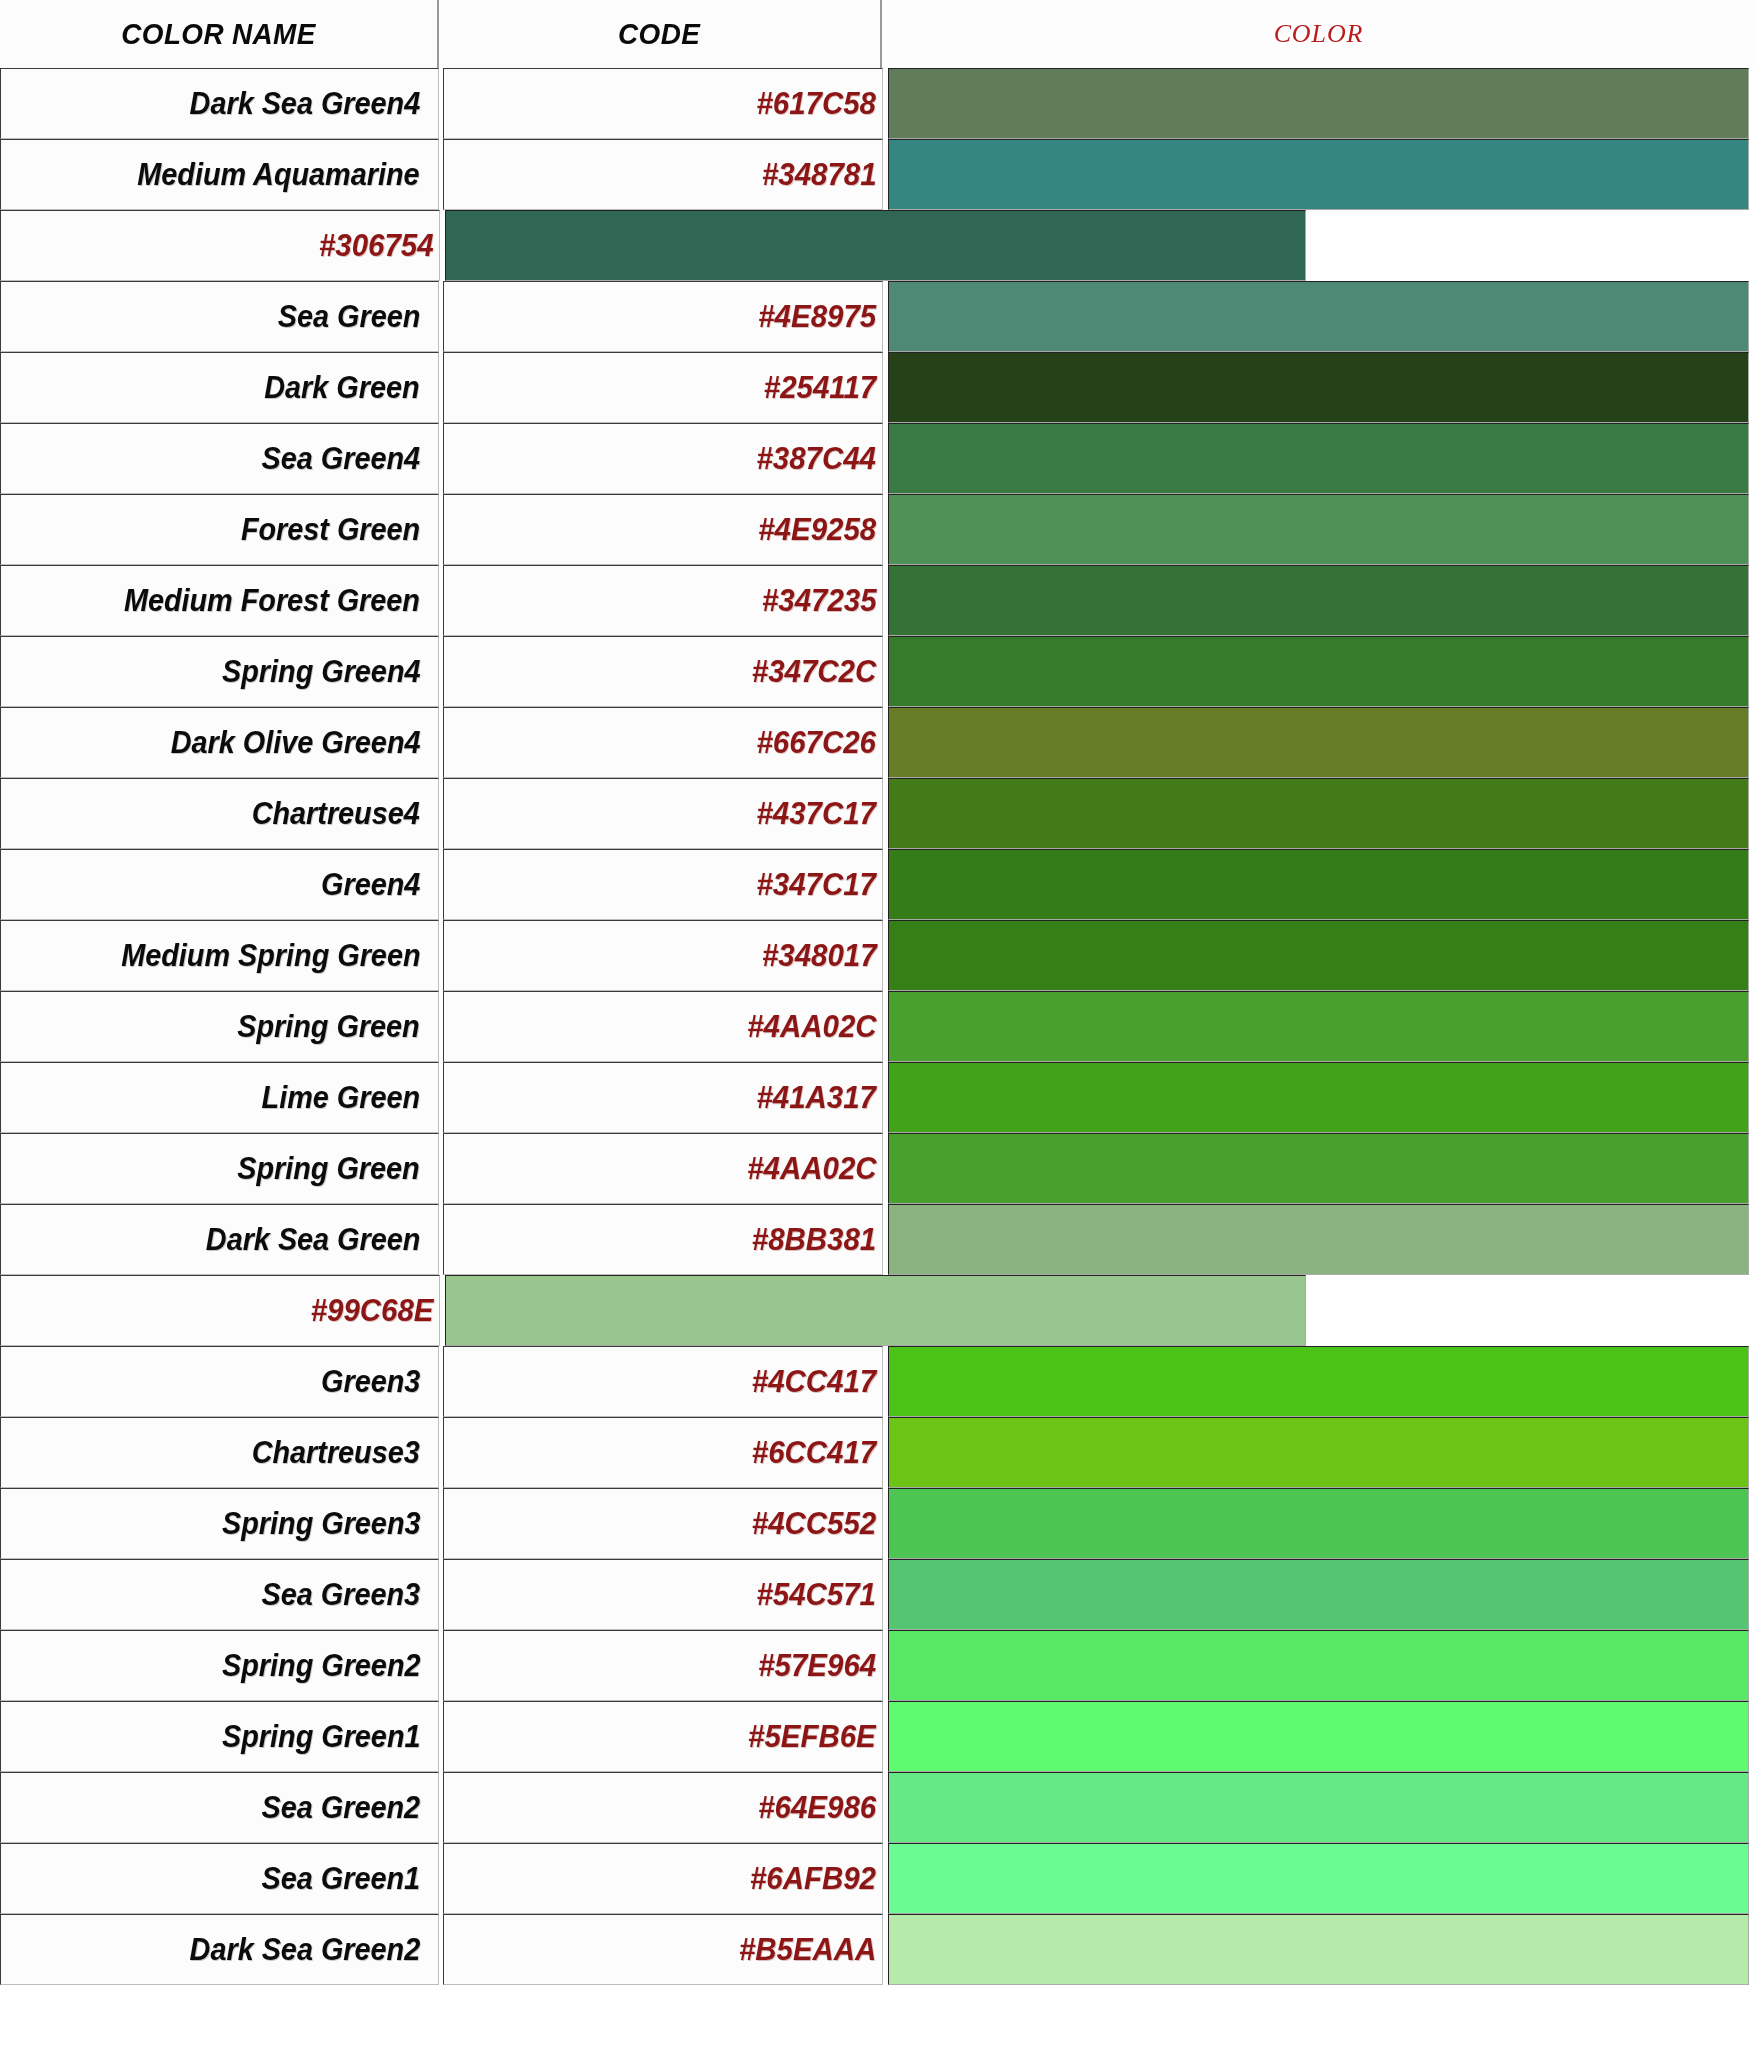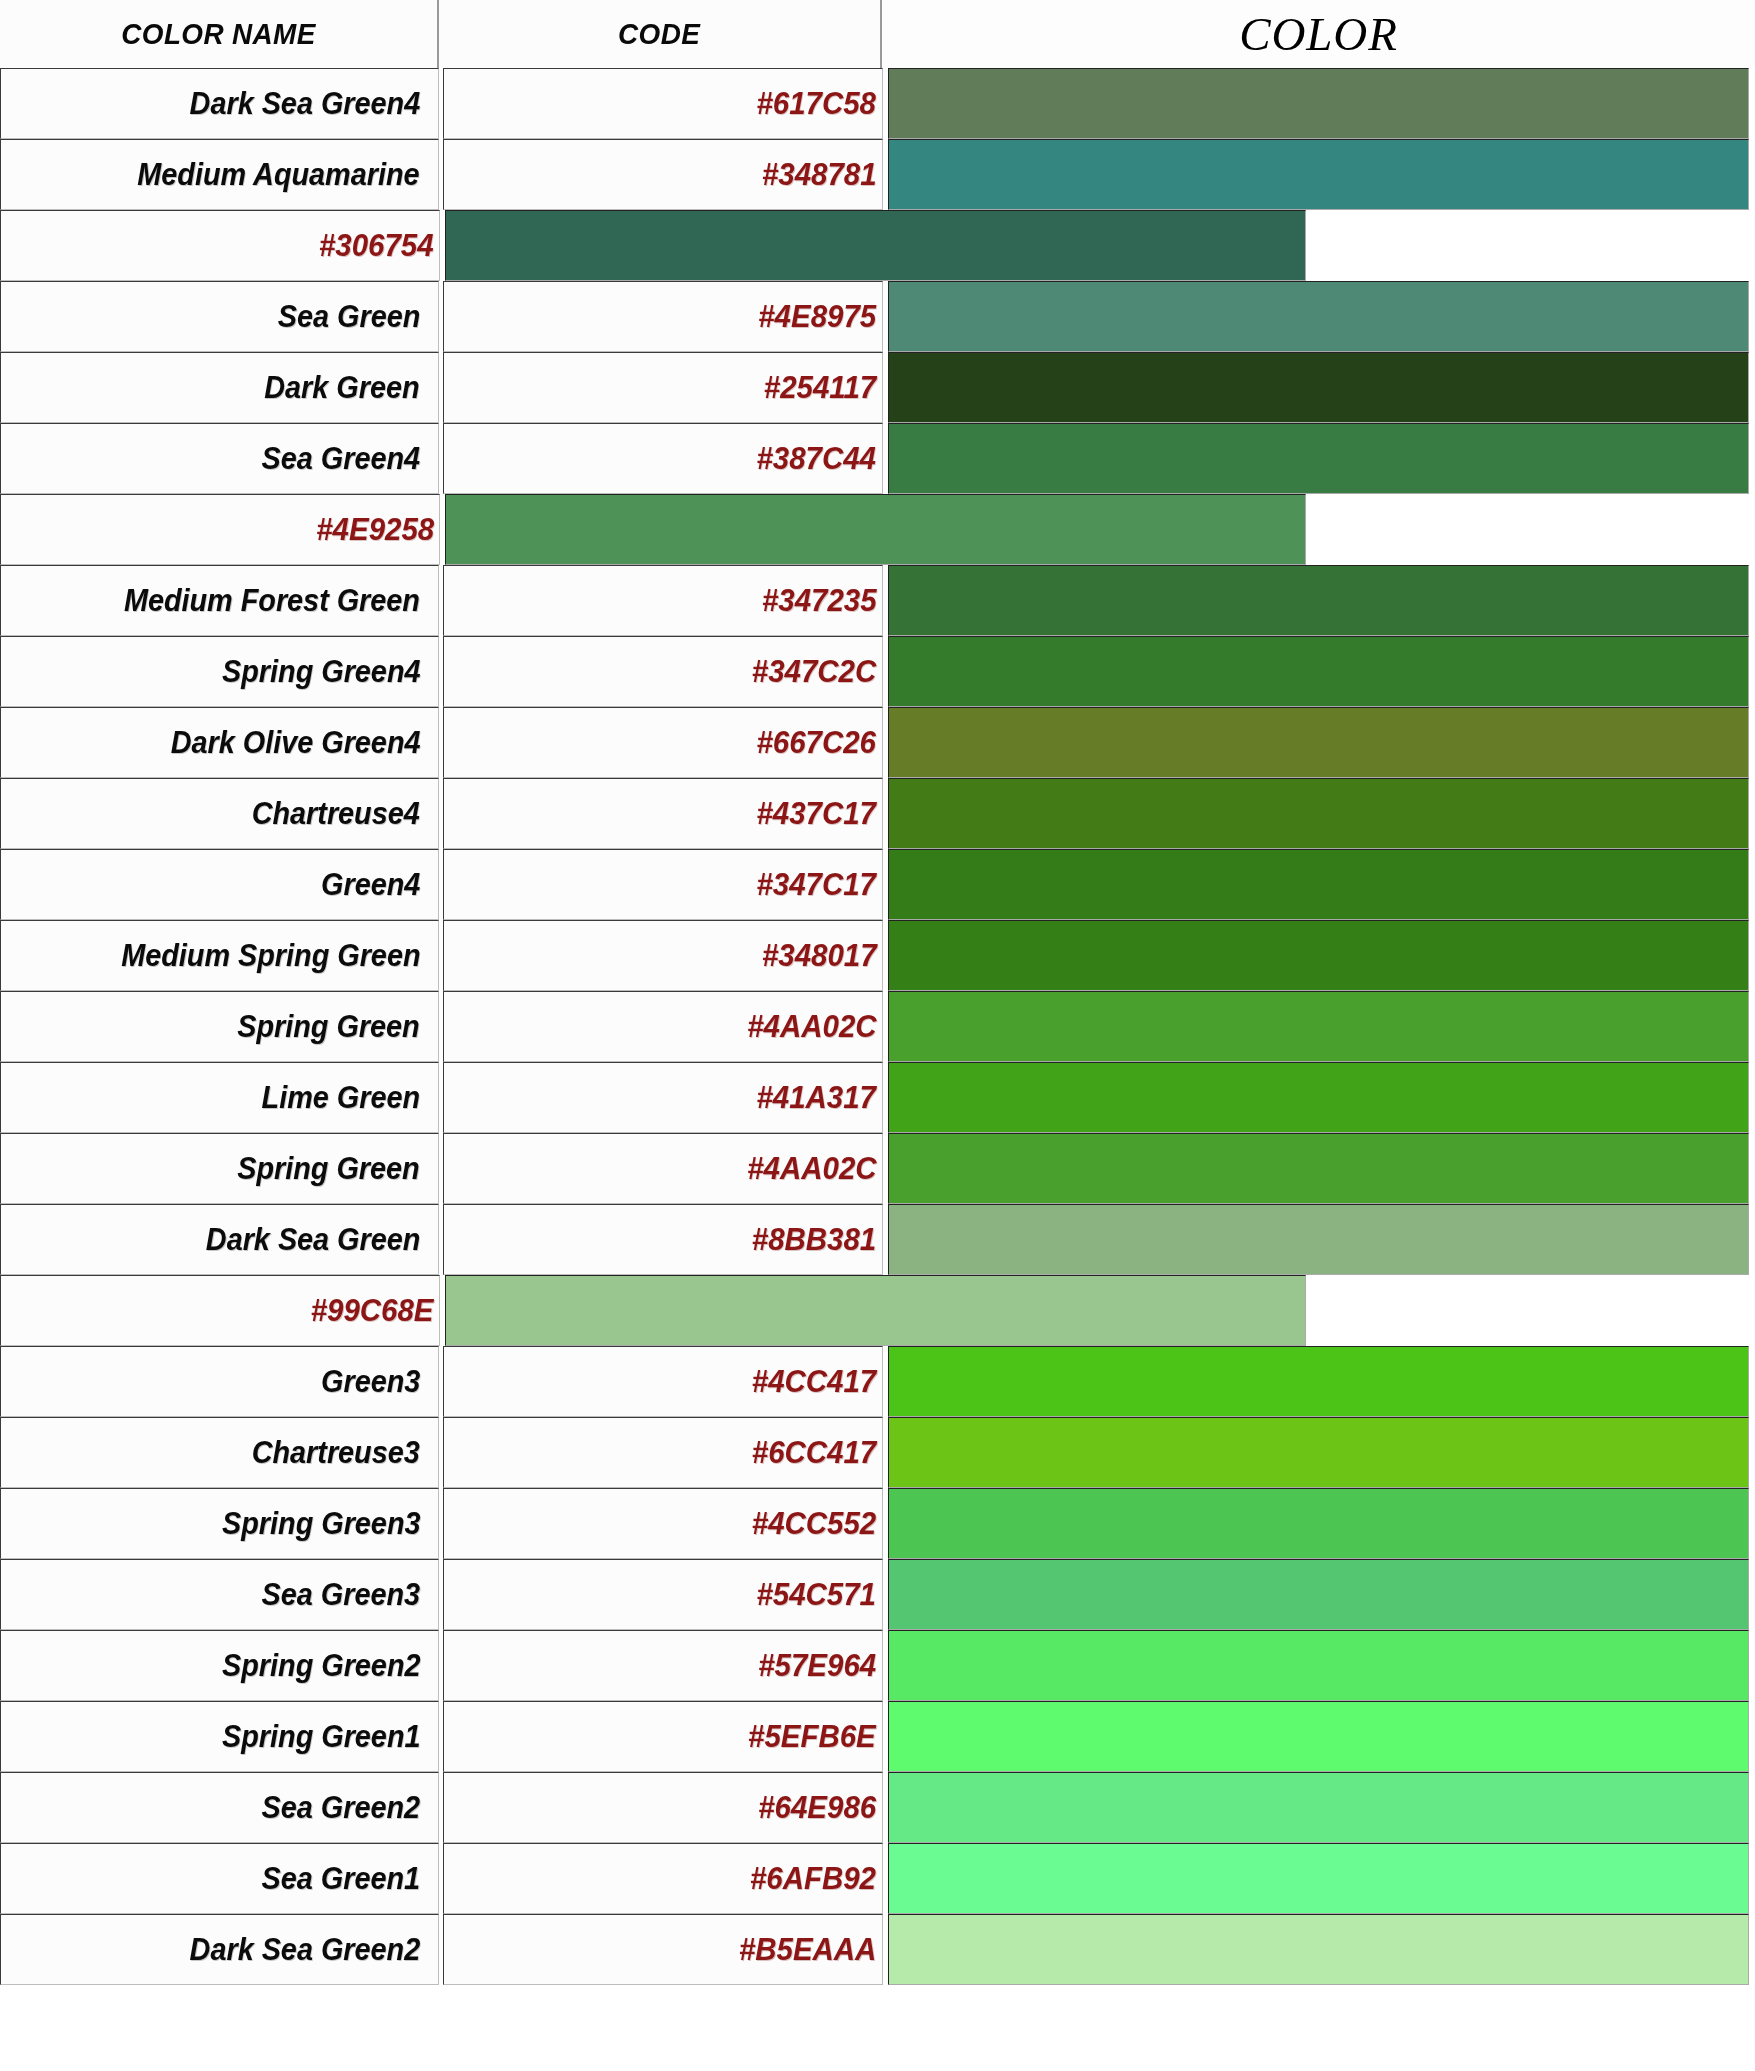--- a/index.html
+++ b/index.html
@@ -57,22 +57,22 @@
     font-weight: bold;
     font-size: 30px;
     letter-spacing: 0.4px;
     color: #0a0a0a;
     transform: scaleX(0.93);
     white-space: nowrap;
   }
   .hdr-text-serif {
     font-family: "Liberation Serif", serif;
     font-weight: normal;
-    font-size: 47px;
-    color: #000000;
+    font-size: 26px;
+    color: #b91c1c;
     white-space: nowrap;
     letter-spacing: 0.9px;
   }
 
   
   .rows-wrap {
     position: relative;
     width: 1756px;
   }
   .color-row {
@@ -214,20 +214,23 @@
           <span class="name-text">Sea Green4</span>
         </div>
         <div class="cell-code">
           <span class="code-text">#387C44</span>
         </div>
         <div class="cell-swatch">
           <div class="swatch-fill" style="background: rgb(56, 124, 68);"></div>
         </div>
       </div>
       <div class="color-row">
+        <div class="cell-name">
+          <span class="name-text">Forest Green</span>
+        </div>
         <div class="cell-code">
           <span class="code-text">#4E9258</span>
         </div>
         <div class="cell-swatch">
           <div class="swatch-fill" style="background: rgb(78, 146, 88);"></div>
         </div>
       </div>
       <div class="color-row">
         <div class="cell-name">
           <span class="name-text">Medium Forest Green</span>

